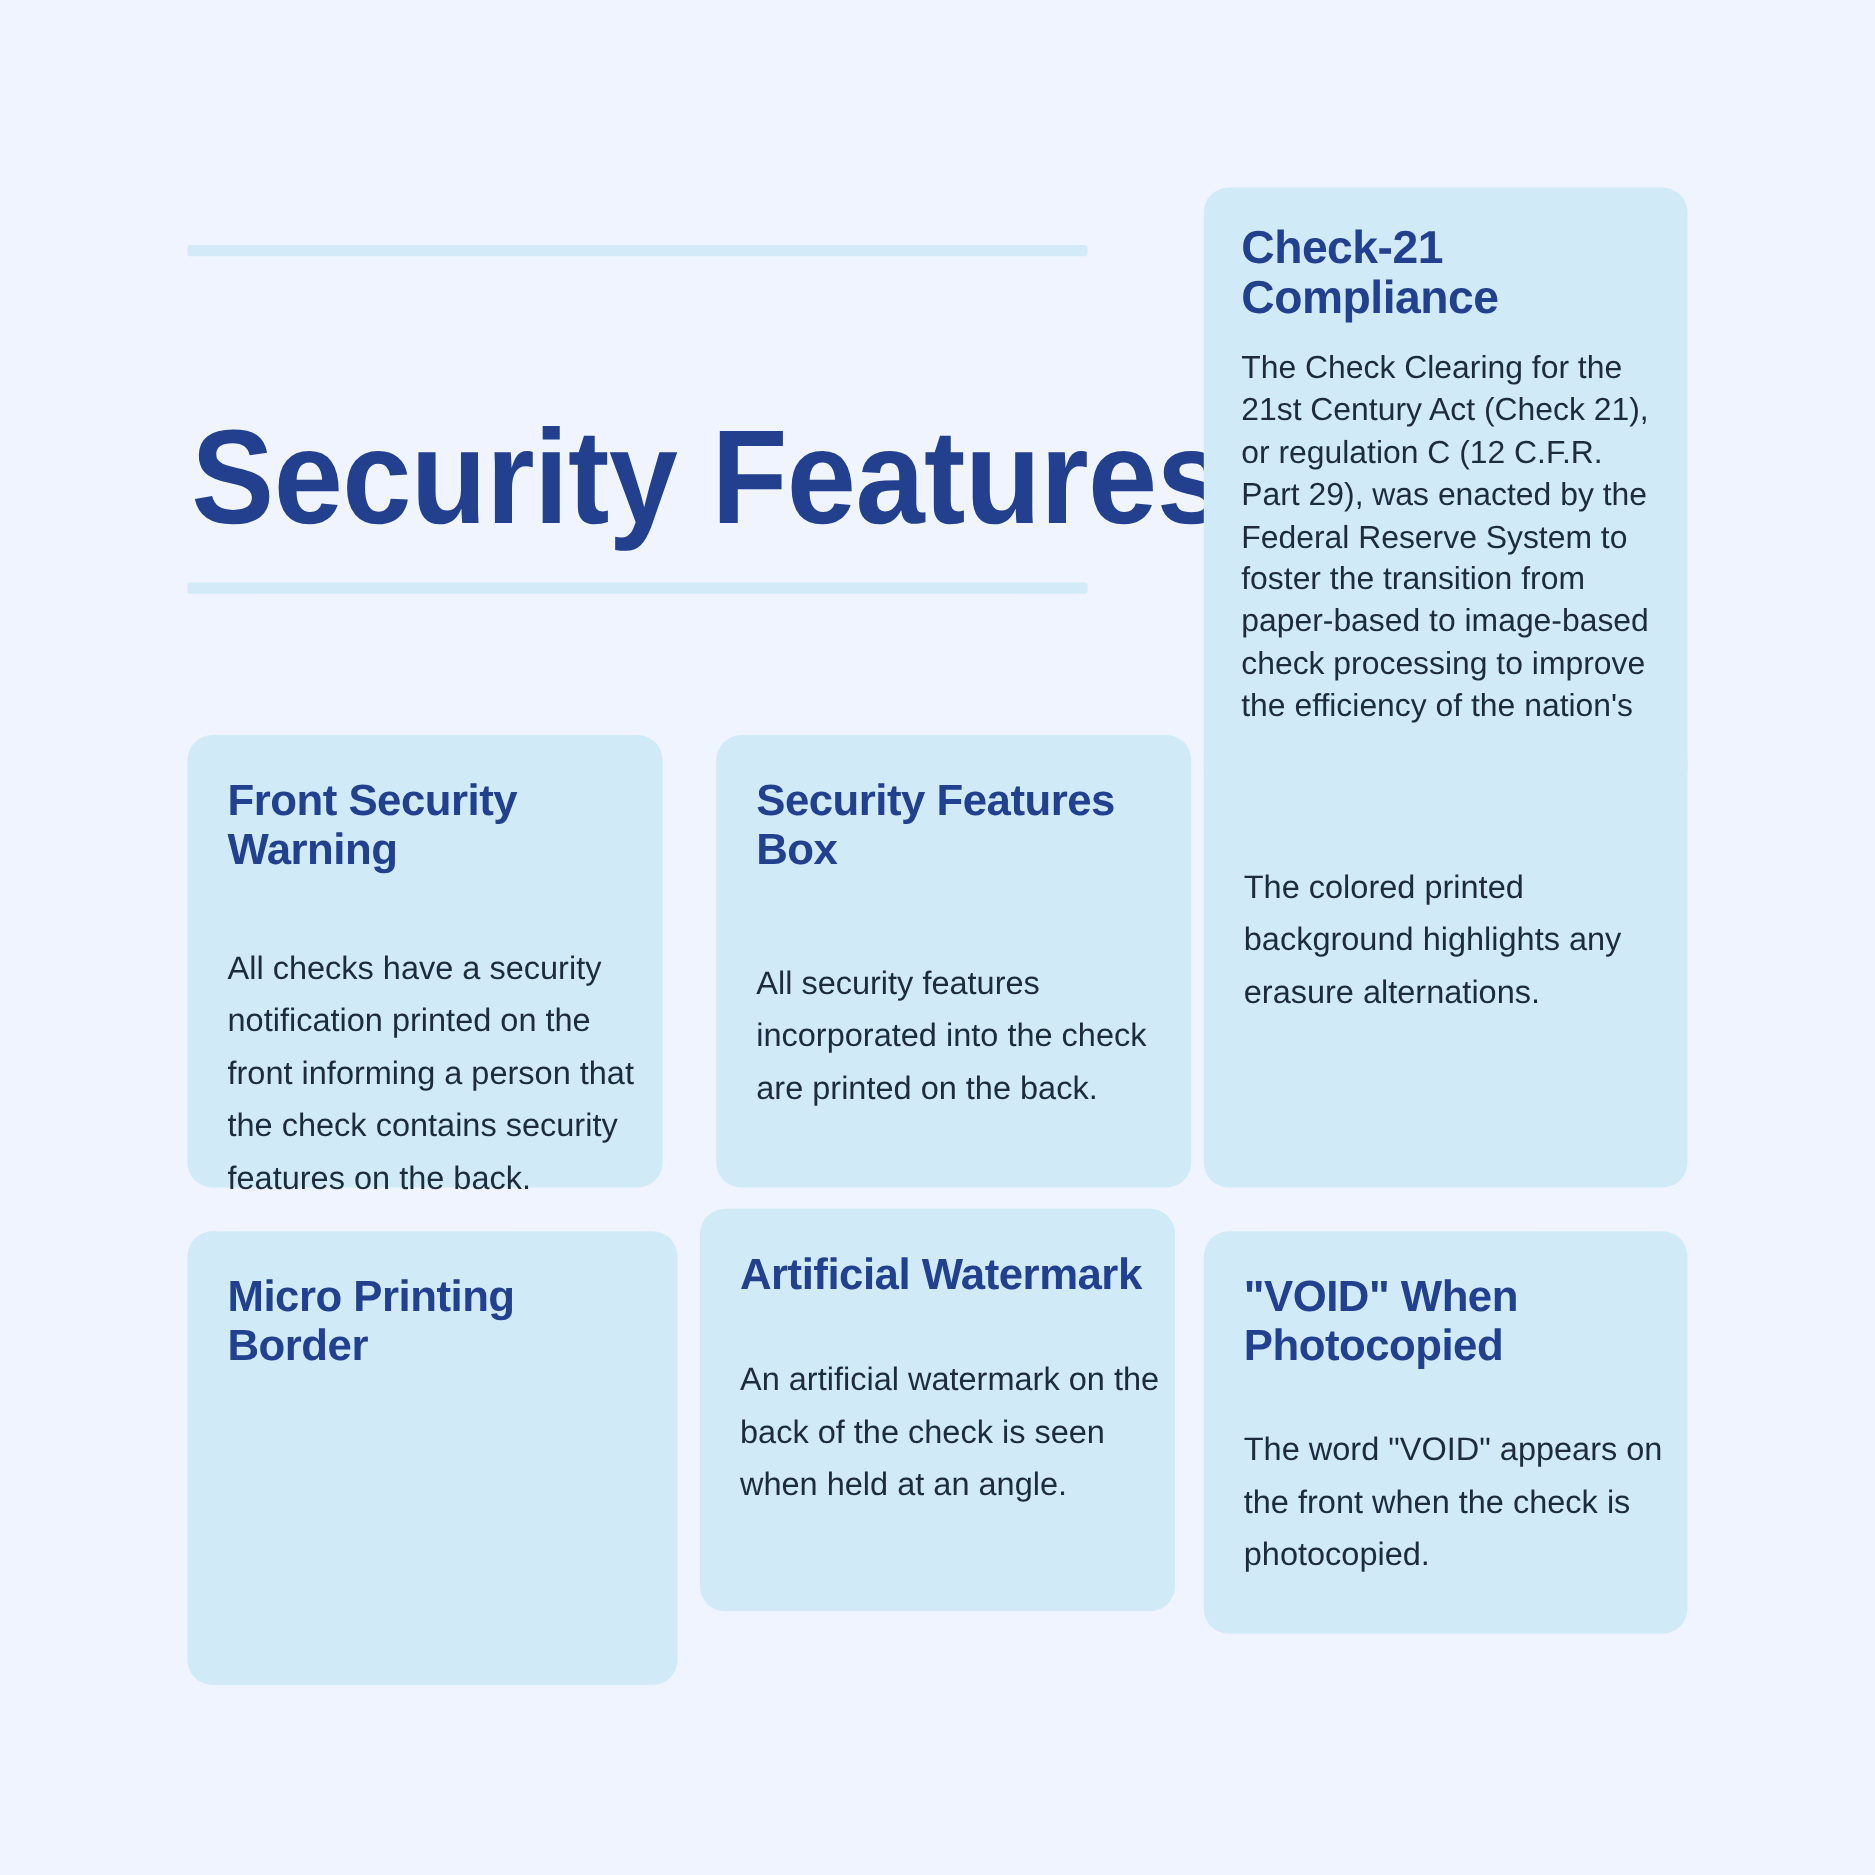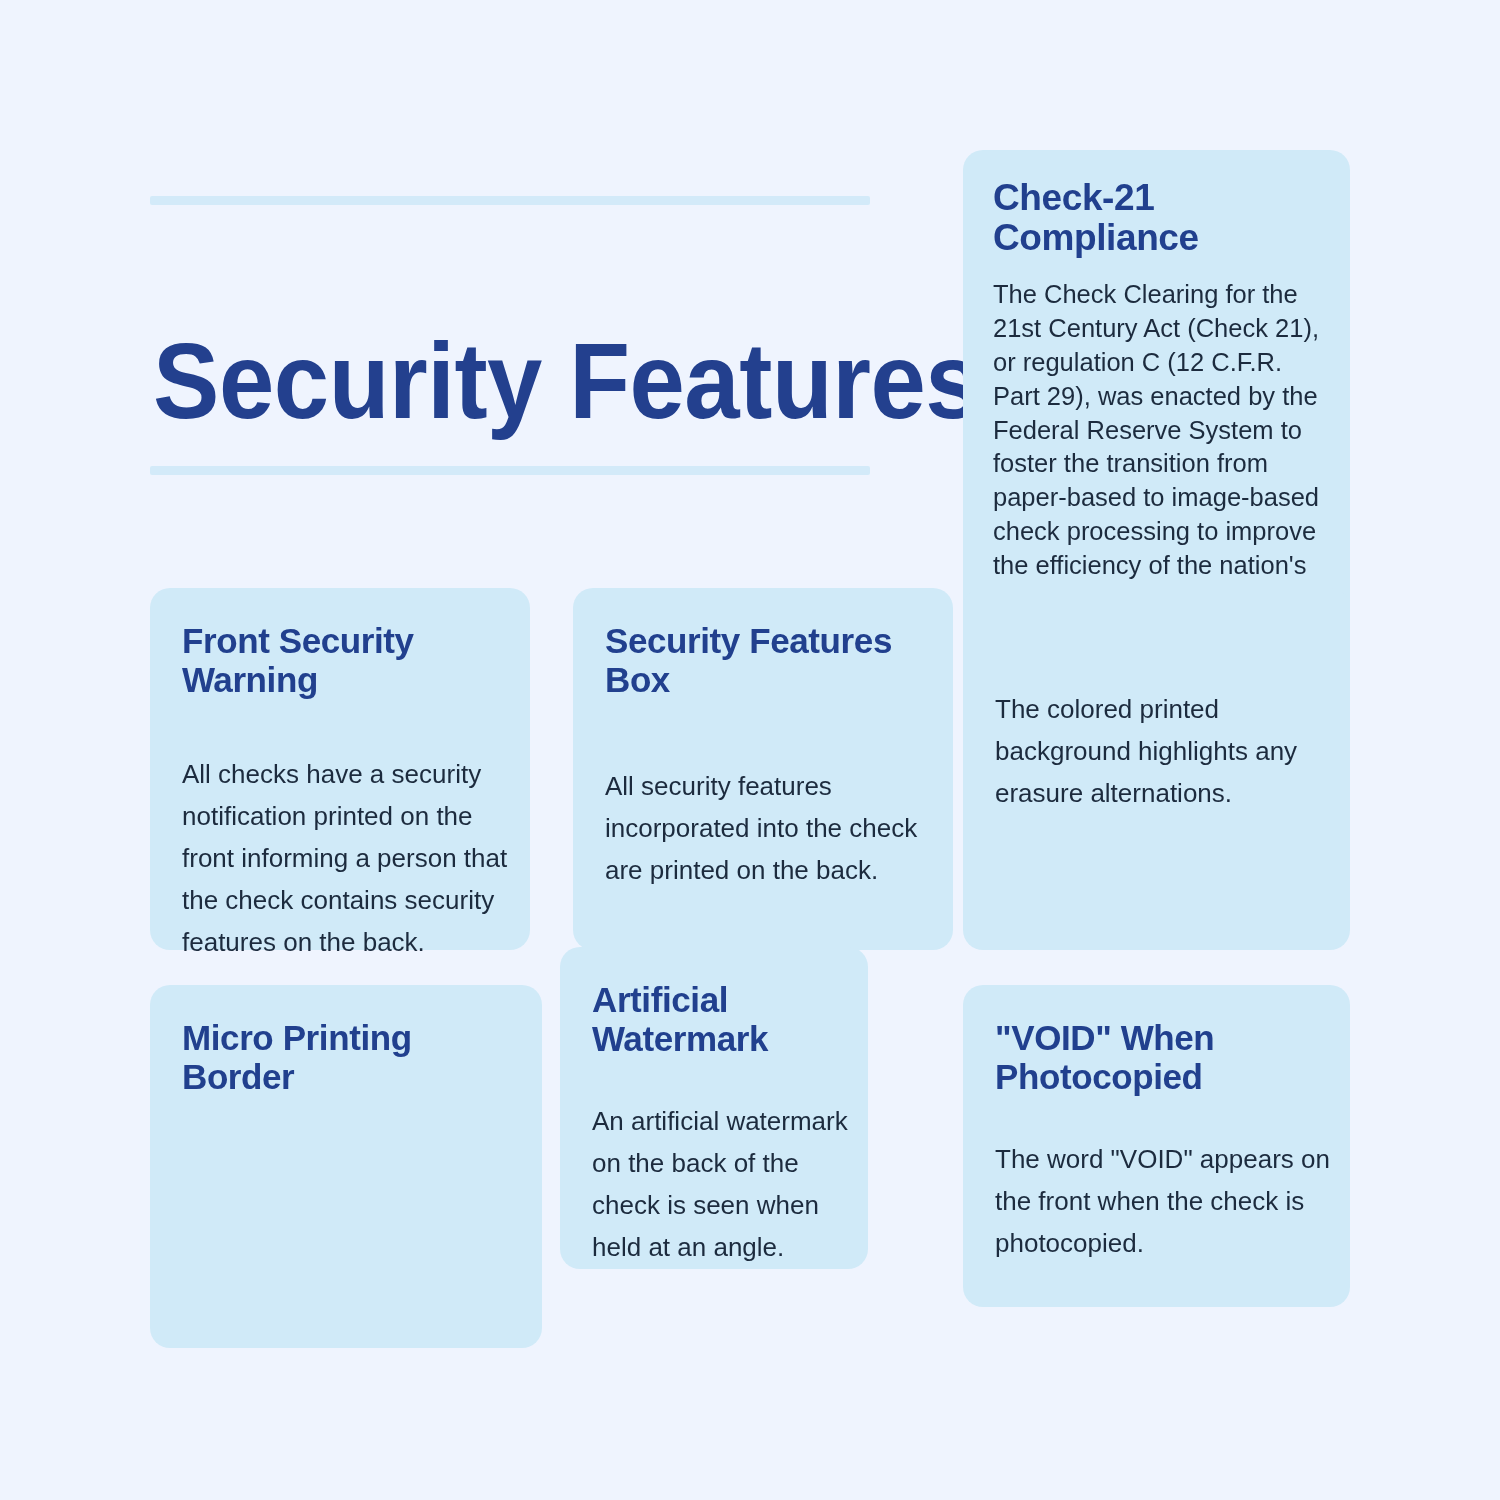--- a/index.html
+++ b/index.html
@@ -112,21 +112,21 @@
   .grid-card .card-body.pad-med   { margin-top: 66px; }
   .grid-card .card-body.pad-small { margin-top: 42px; }
 
   
   #card-front-security { left: 150px;  top: 588px; width: 380px; height: 362px; }
   #card-features-box   { left: 573px;  top: 588px; width: 380px; height: 362px; }
   #card-erasure        { left: 963px;  top: 588px; width: 387px; height: 362px; }
 
   
   #card-micro-printing { left: 150px;  top: 985px; width: 392px; height: 363px; }
-  #card-watermark      { left: 560px;  top: 947px; width: 308px; height: 322px; }
+  #card-watermark      { left: 560px;  top: 967px; width: 380px; height: 322px; }
   #card-void           { left: 963px;  top: 985px; width: 387px; height: 322px; }
 </style>
 </head>
 <body>
 
 <div id="page">
 
   <div id="title-block">
     <div class="divider top"></div>
     <h1 id="page-title">Security Features</h1>

